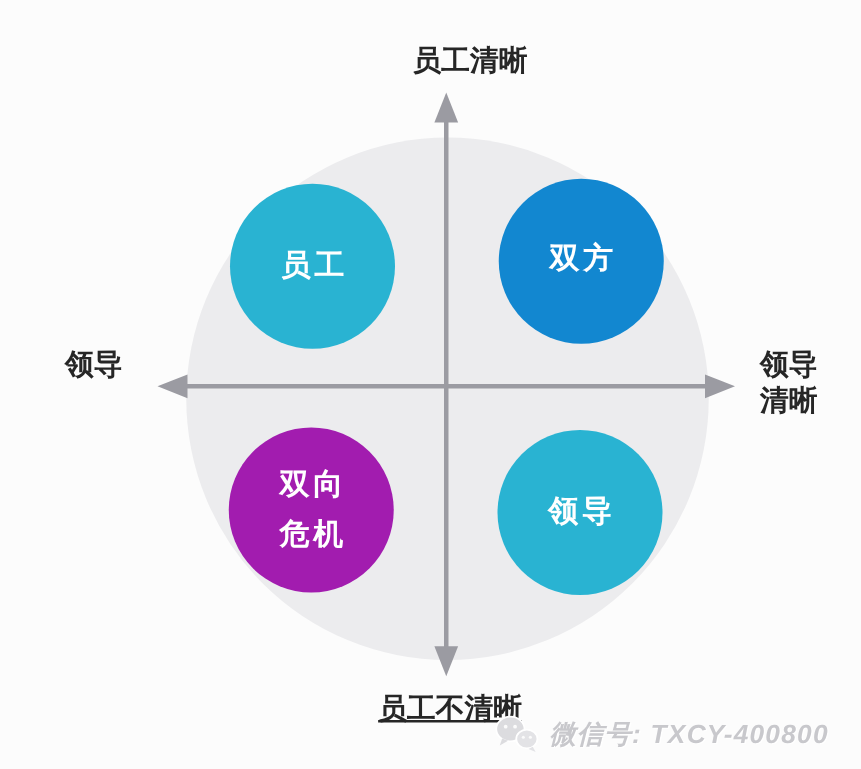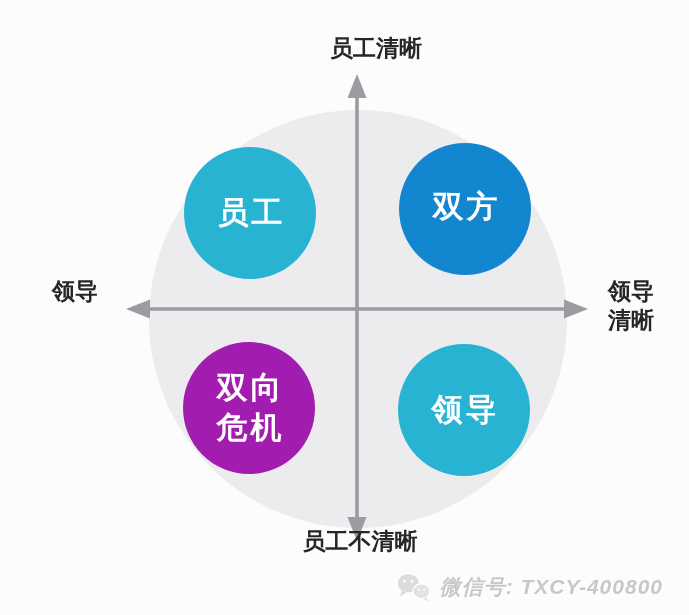--- a/index.html
+++ b/index.html
@@ -38,21 +38,21 @@
   
   .bubble{
     position:absolute;
     width:132px; height:132px;
     border-radius:50%;
     display:flex;
     flex-direction:column;
     align-items:center;
     justify-content:center;
     color:#ffffff;
-    font-size:31px;
+    font-size:24px;
     font-weight:bold;
     line-height:40px;
     letter-spacing:3px;
     text-indent:3px;
     text-align:right;
   }
   .bubble-tl{left:184px; top:147px;}
   .bubble-tr{left:399px; top:143px;font-family:Liberation Mono, monospace;}
   .bubble-bl{left:183px; top:342px;}
   .bubble-br{left:398px; top:344px;}
@@ -60,21 +60,21 @@
   .axis-label{
     position:absolute;
     color:#262626;
     font-weight:bold;
     font-size:23px;
     text-align:center;
     line-height:29px;
     white-space:nowrap;
   }
   .axis-label-top{left:357px; top:34px; transform:translateX(-50%);margin-left:19px;}
-  .axis-label-bottom{left:360px; top:527px; transform:translateX(-50%);}
+  .axis-label-bottom{left:360px; top:552px; transform:translateX(-50%);text-decoration:underline;}
   .axis-label-left{left:75px; top:277px; transform:translateX(-50%);}
   .axis-label-right{left:631px; top:277px; transform:translateX(-50%);}
   
   .watermark{
     position:absolute;
     right:26px; bottom:12px;
     display:flex;
     align-items:center;
     gap:8px;
     margin-top:22px;

